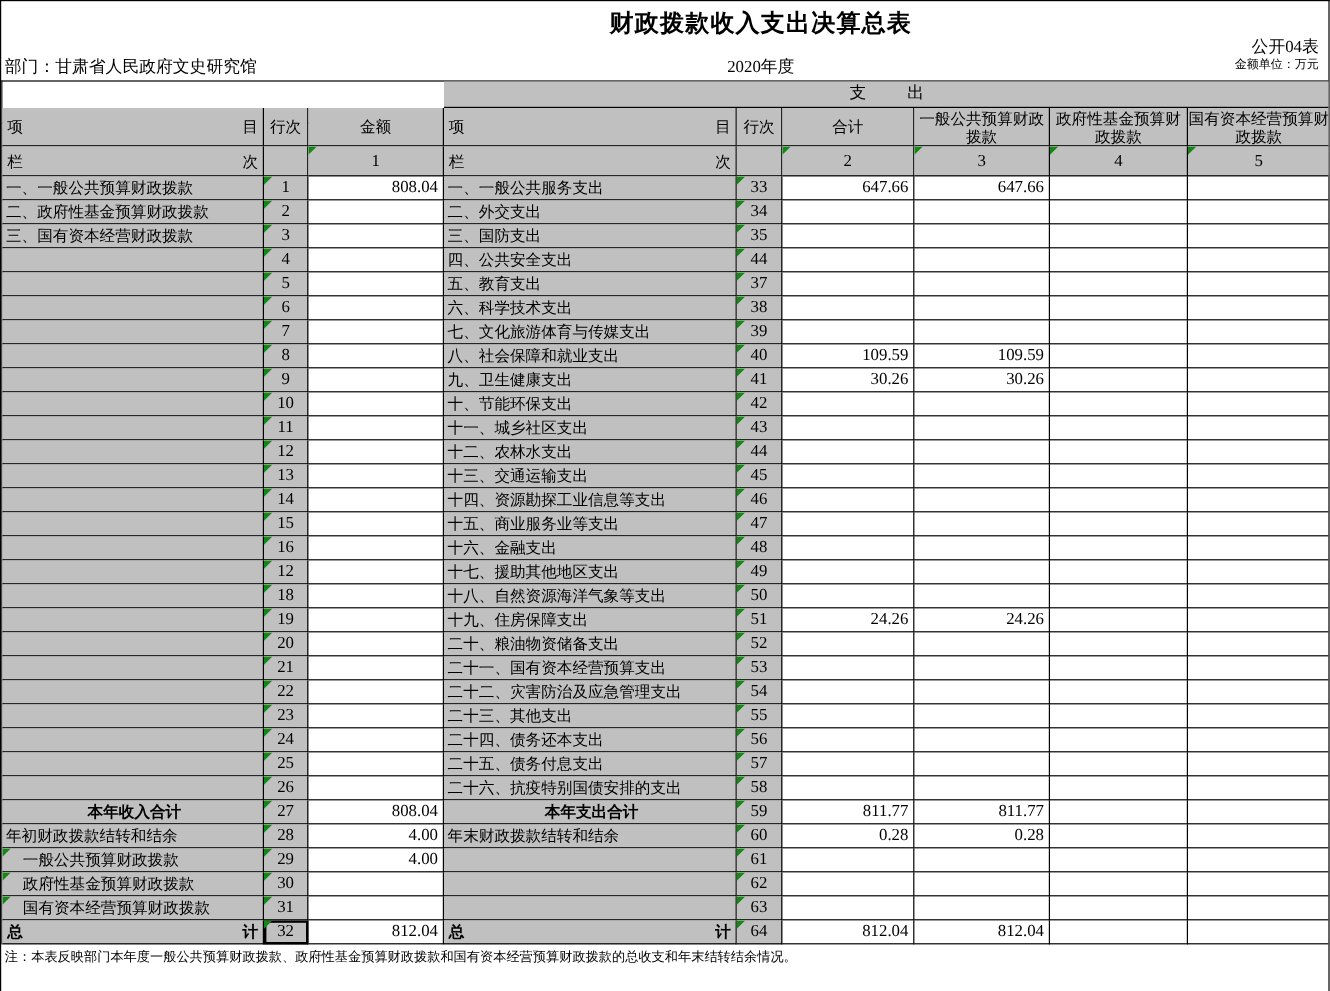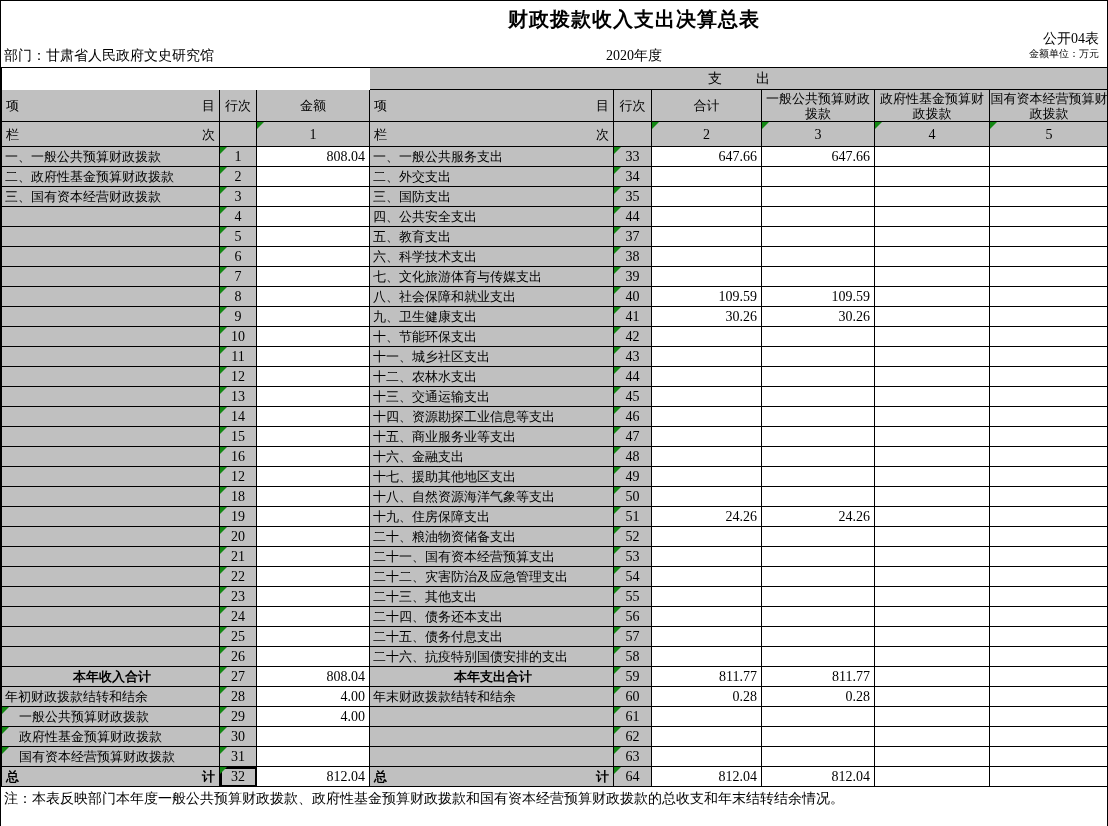--- a/index.html
+++ b/index.html
@@ -8,21 +8,21 @@
     font-family:"Liberation Serif","DejaVu Serif",serif;
     box-sizing:border-box;border-top:1px solid #000;border-left:1px solid #000;border-right:1px solid #000;
     overflow:hidden;color:#000;
   }
   .abs{position:absolute;white-space:nowrap;}
   #title{top:5px;left:633px;transform:translateX(-50%);font-size:20px;font-weight:bold;letter-spacing:1px;}
   #table-code{top:29px;right:8px;font-size:14px;}
   #department{top:46px;left:3px;font-size:14px;}
   #year{top:46px;left:633px;transform:translateX(-50%);font-size:14px;}
   #unit{top:46px;right:8px;font-size:10px;}
-  #note{top:789px;left:3px;font-size:14px;}
+  #note{top:789px;left:3px;font-size:11px;}
 
   #grid{
     position:absolute;top:66px;left:0;
     display:grid;
     grid-template-columns:218px 37px 113px 244px 38px 110px 113px 115px 119px;
     grid-template-rows:22px 32px 25px repeat(32,20px);
     border-top:1px solid #000;border-left:1px solid #000;
     width:1107px;box-sizing:content-box;
   }
   .c{

